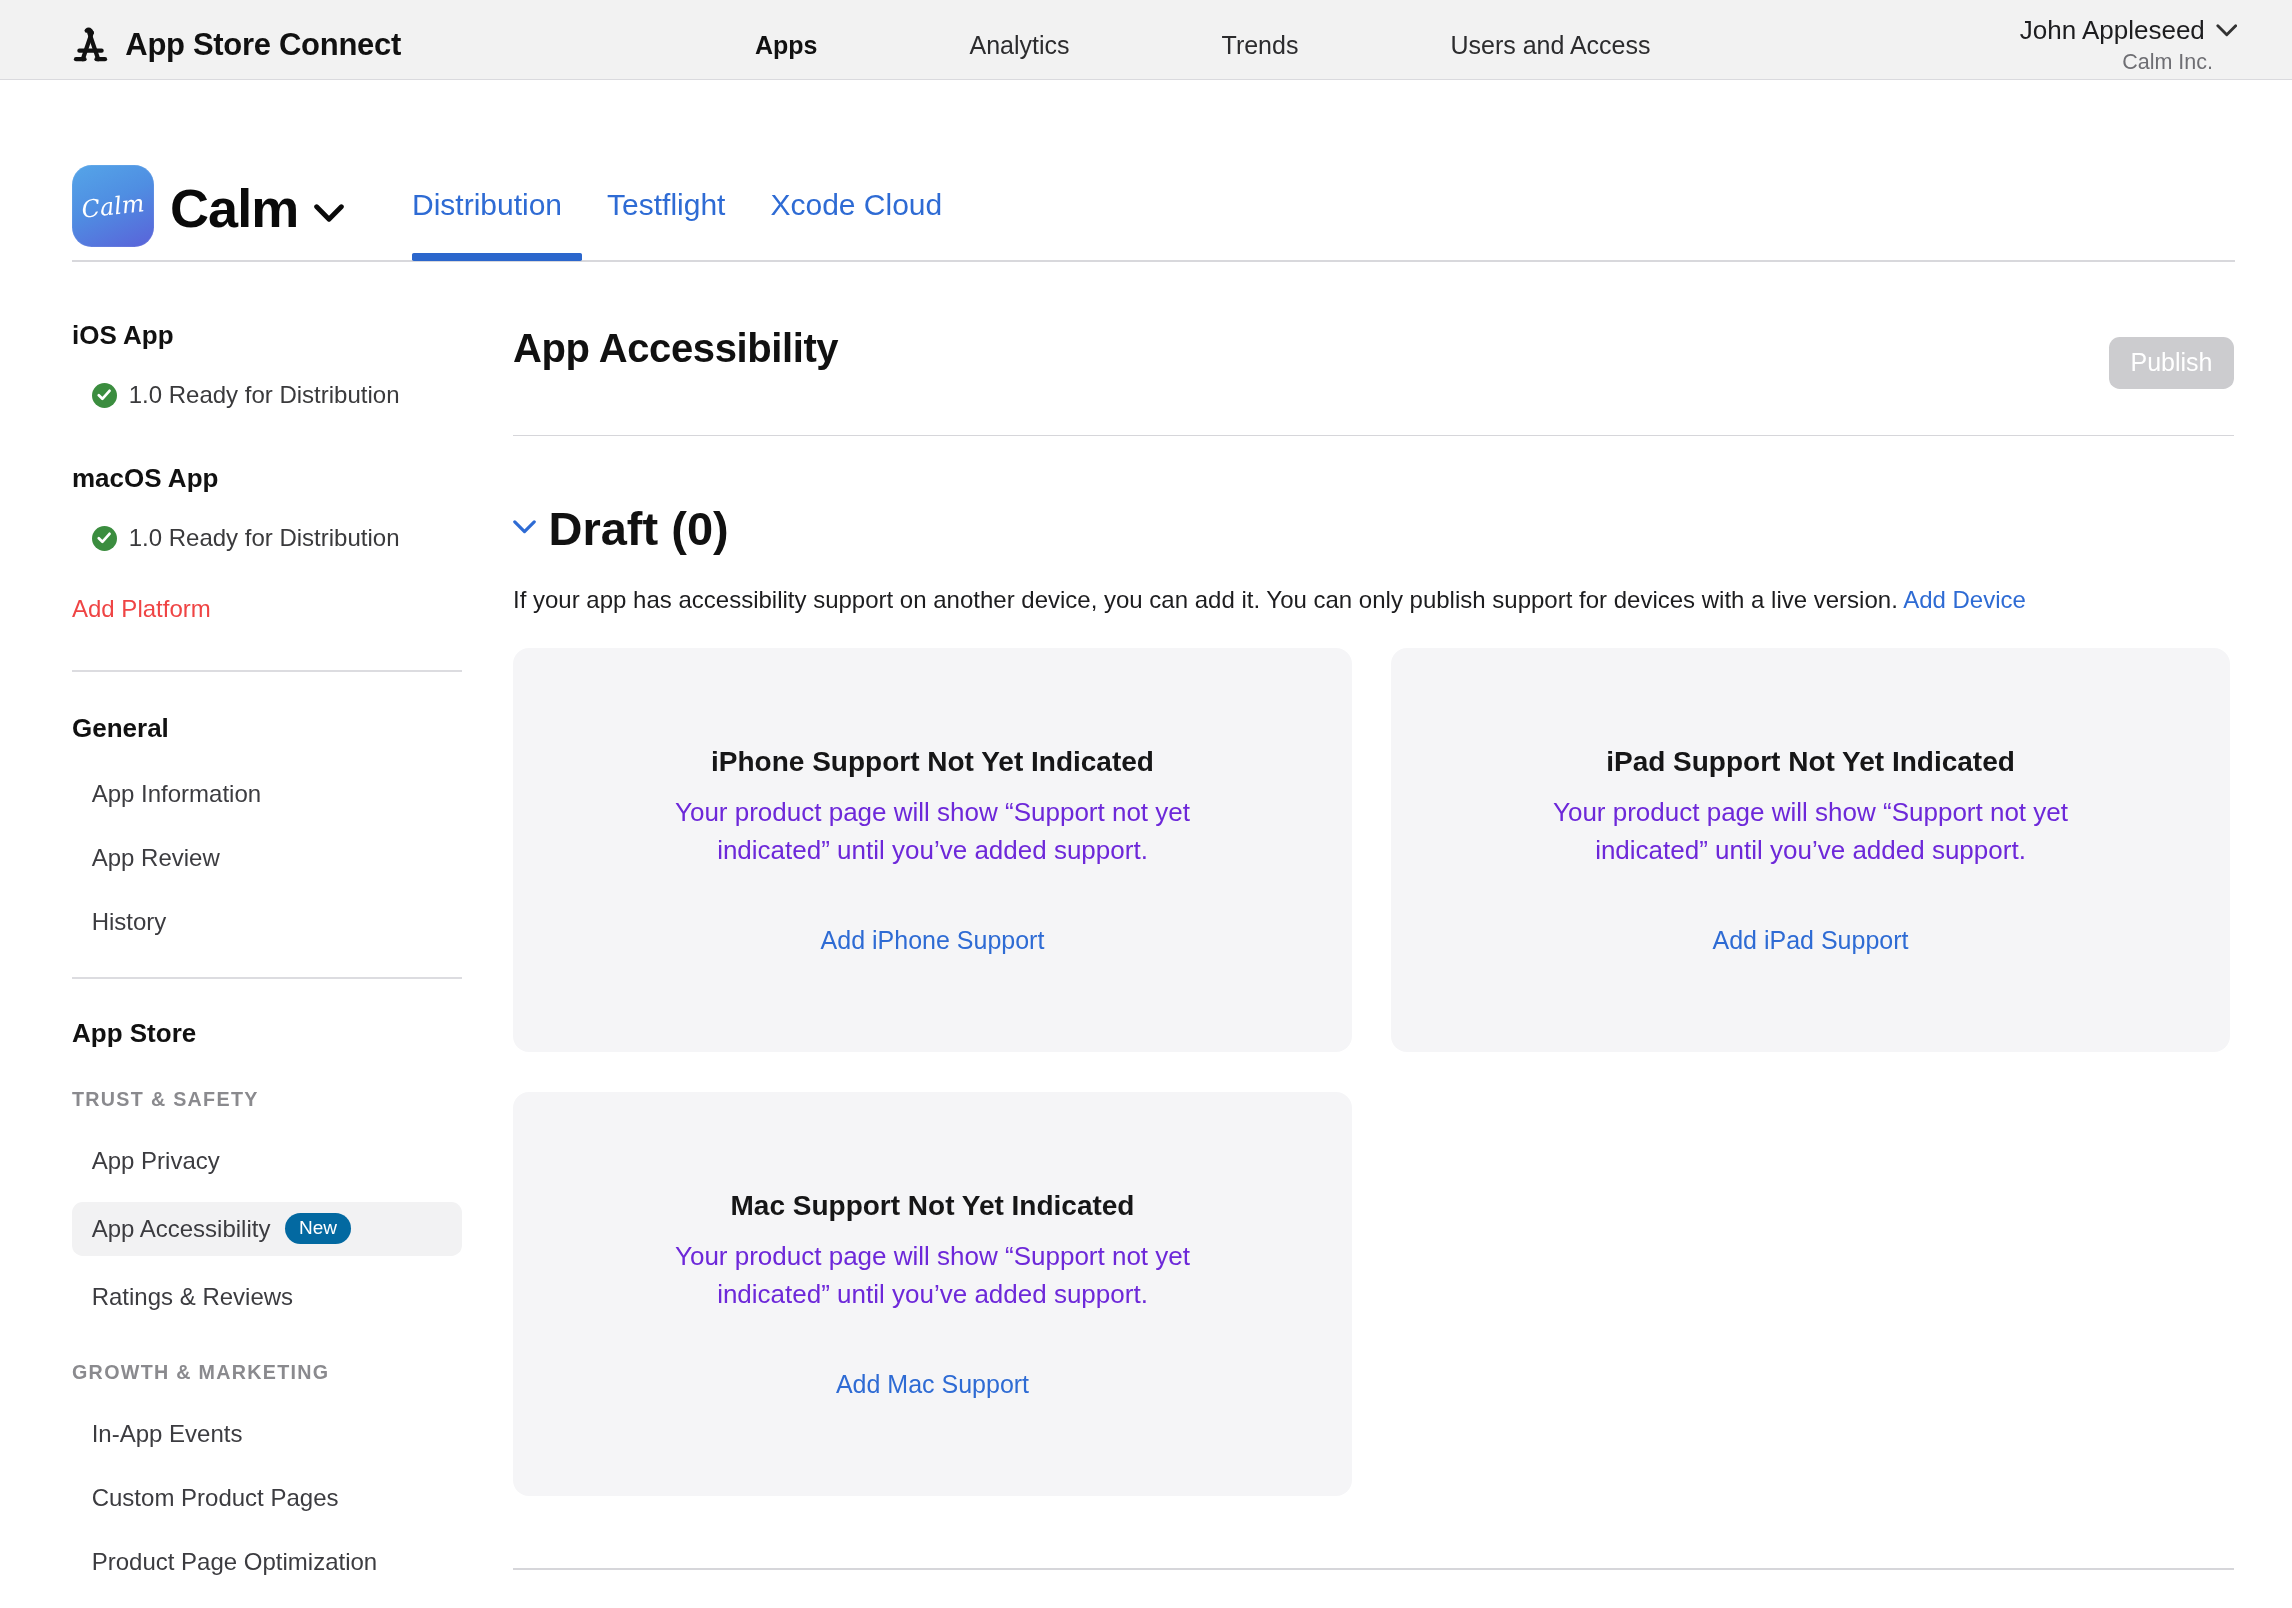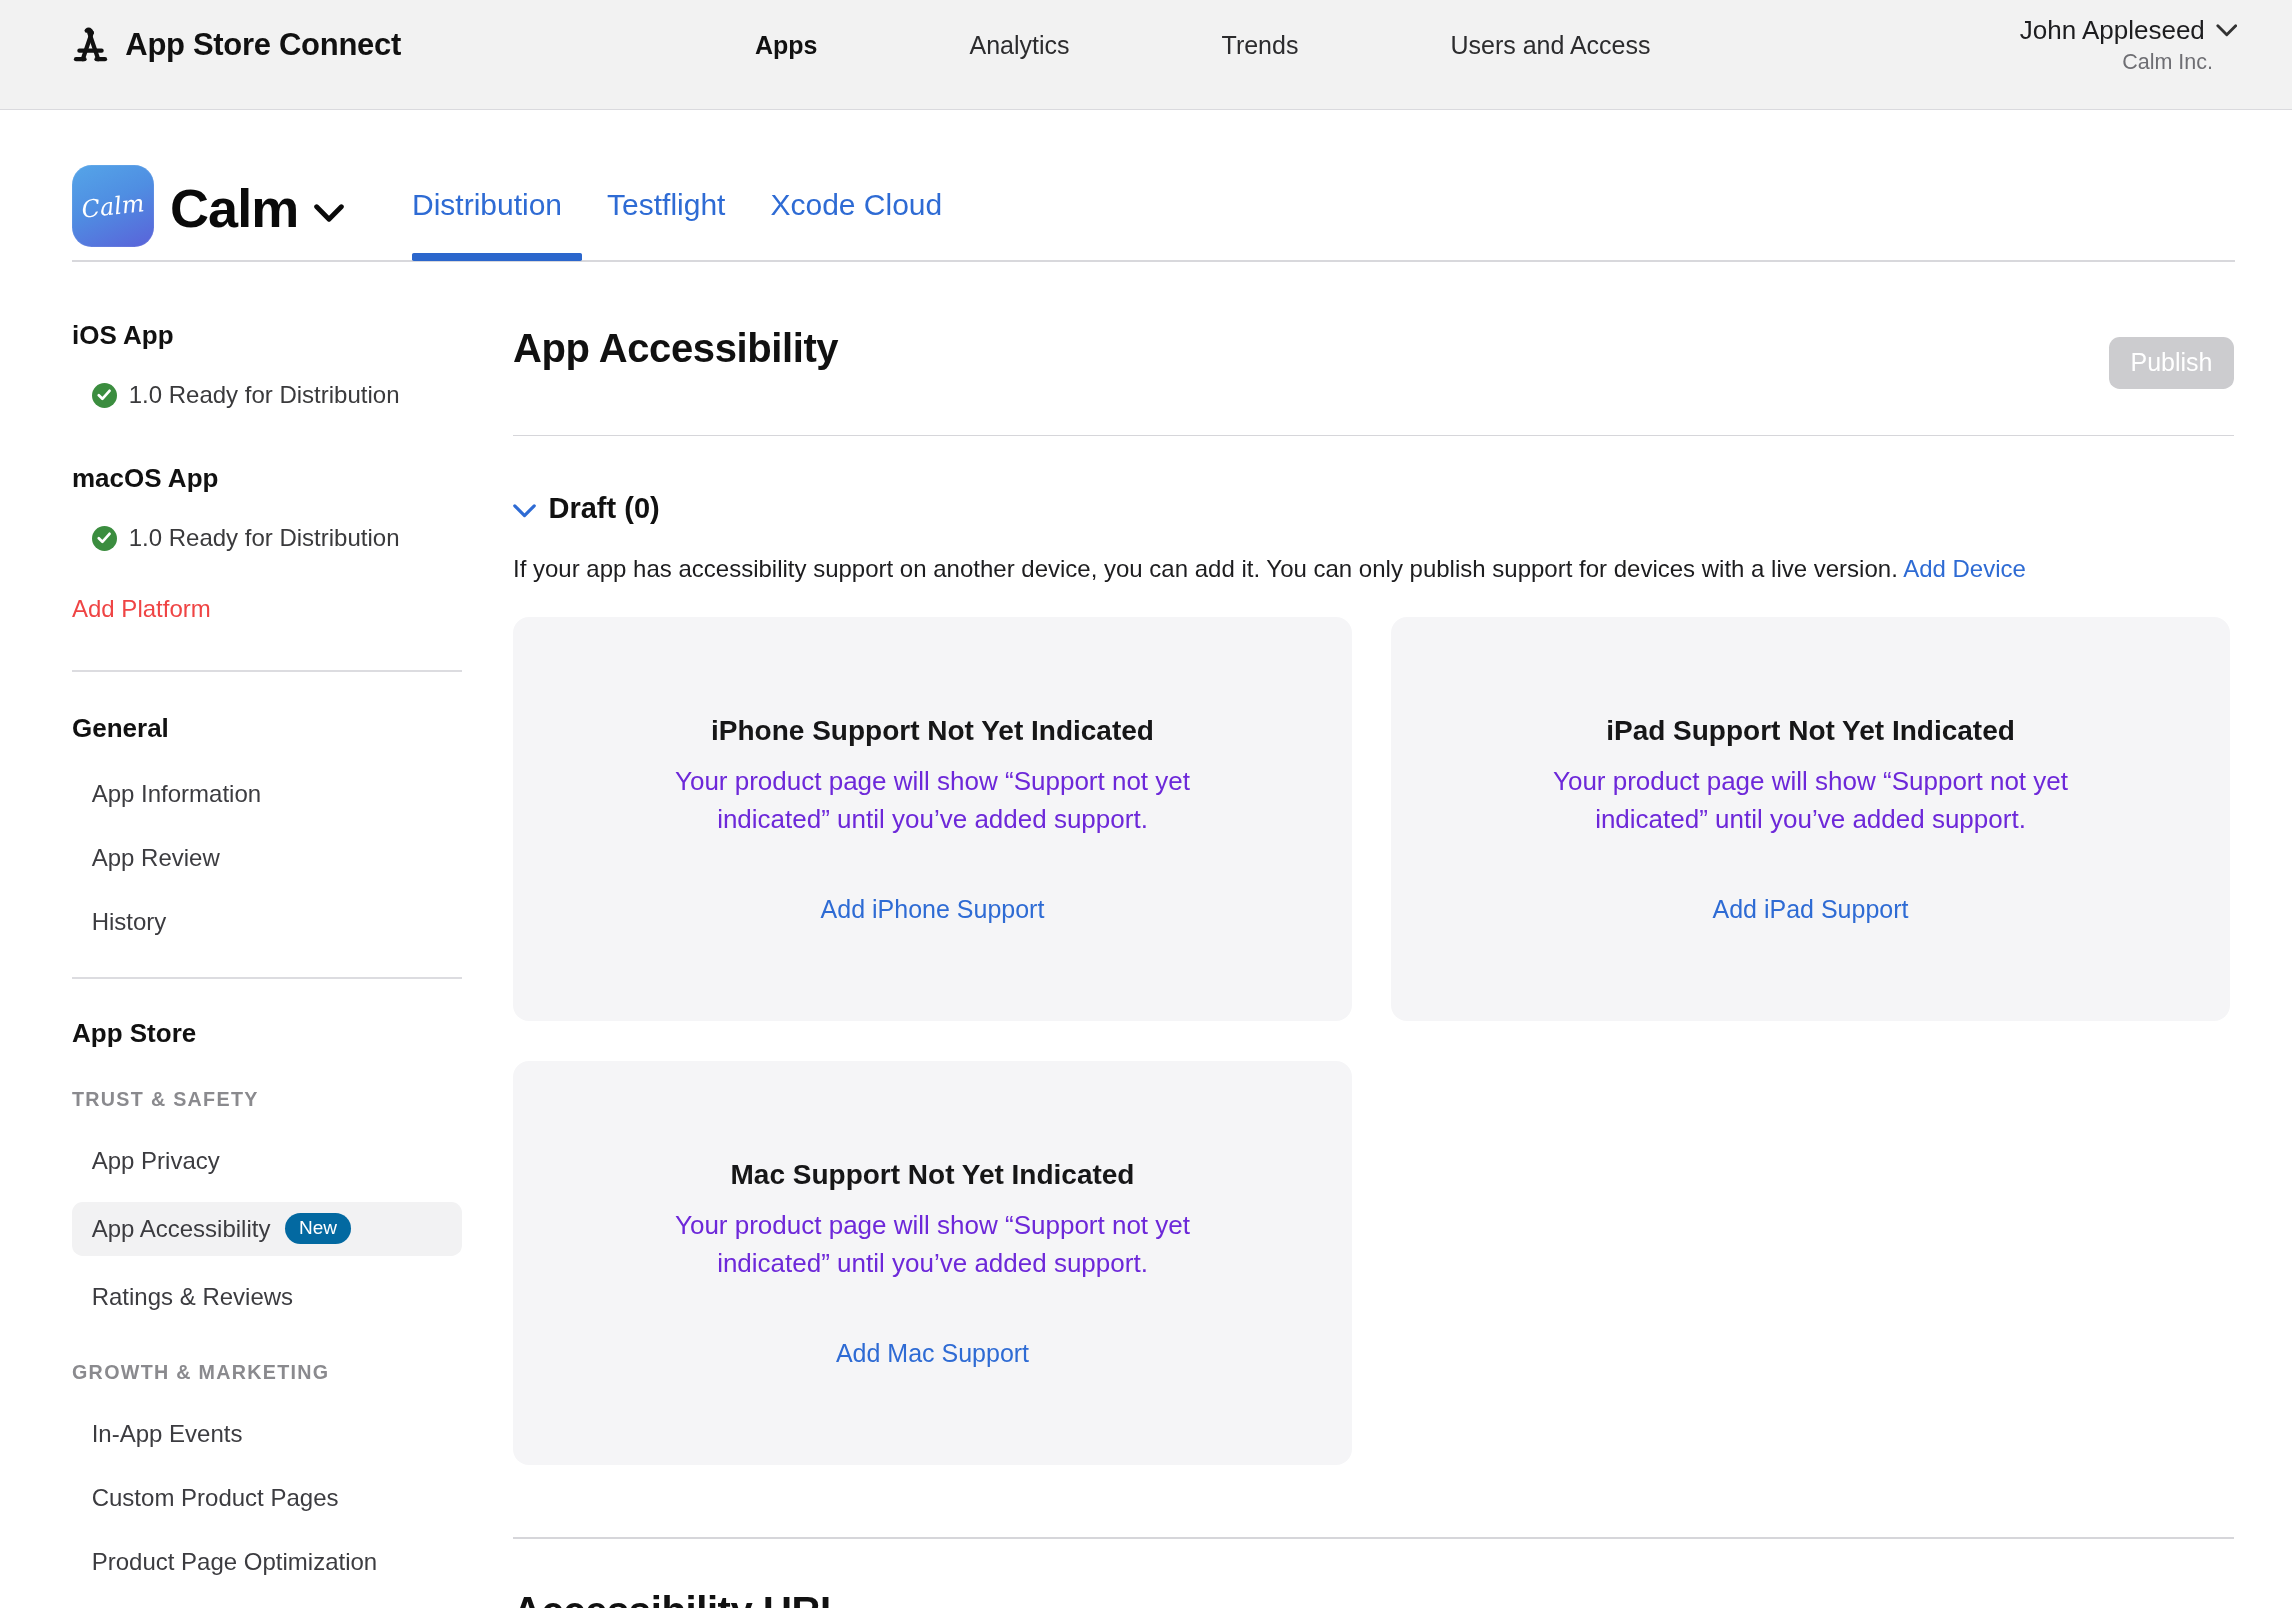--- a/index.html
+++ b/index.html
@@ -6,21 +6,21 @@
   html,body { background:#fff; }
   body { font-family:"Liberation Sans", sans-serif; color:#1d1d1f; }
 
   #page {
     position:relative; width:2293px; height:1608px;
     background:#ffffff; overflow:hidden;
   }
 
   
   .topnav {
-    position:absolute; left:0; top:0; width:2293px; height:110px;
+    position:absolute; left:0; top:0; width:2293px; height:80px;
     background:#f2f2f2; border-bottom:1.8px solid #dadade;
   }
   .brand {
     position:absolute; left:70px; top:0; height:90px;
     display:flex; align-items:center; gap:14.3px;
   }
   .brand-logo { width:41px; height:41px; display:block; }
   .brand-title { font-size:31px; font-weight:bold; letter-spacing:-0.3px; color:#111; }
 
   .topnav-links {
@@ -101,21 +101,21 @@
   .main-title { font-size:40px; font-weight:bold; color:#111; letter-spacing:-0.4px; }
   .publish-btn {
     position:absolute; right:0; top:11px; width:125px; height:52px;
     background:#cccccf; color:#ffffff; font-size:25px;
     border:none; border-radius:10.7px; font-family:inherit; cursor:default;
     display:flex; align-items:center; justify-content:center;
   }
   .main-divider { height:1.8px; background:#d6d6da; width:1721px; }
   .draft-head { display:flex; align-items:center; gap:12.5px; margin-top:56px; }
   .draft-chevron { width:23px; height:14.3px; margin-top:5.4px; }
-  .draft-title { font-size:29px; font-weight:bold; color:#111; }
+  .draft-title { font-size:47px; font-weight:bold; color:#111;margin-top:9px; }
   .draft-desc { margin-top:30px; font-size:24px; color:#1d1d1f; }
   .inline-link { color:#2e6bd4; cursor:pointer; }
 
   .cards { margin-top:34px; display:flex; flex-wrap:wrap; gap:40px 39px; width:1721px; }
   .card {
     width:839px; height:404px; background:#f5f5f7; border-radius:16px;
     display:flex; flex-direction:column; align-items:center; justify-content:center;
     text-align:center;
   }
   .card-title { font-size:28px; font-weight:bold; color:#161617; }

